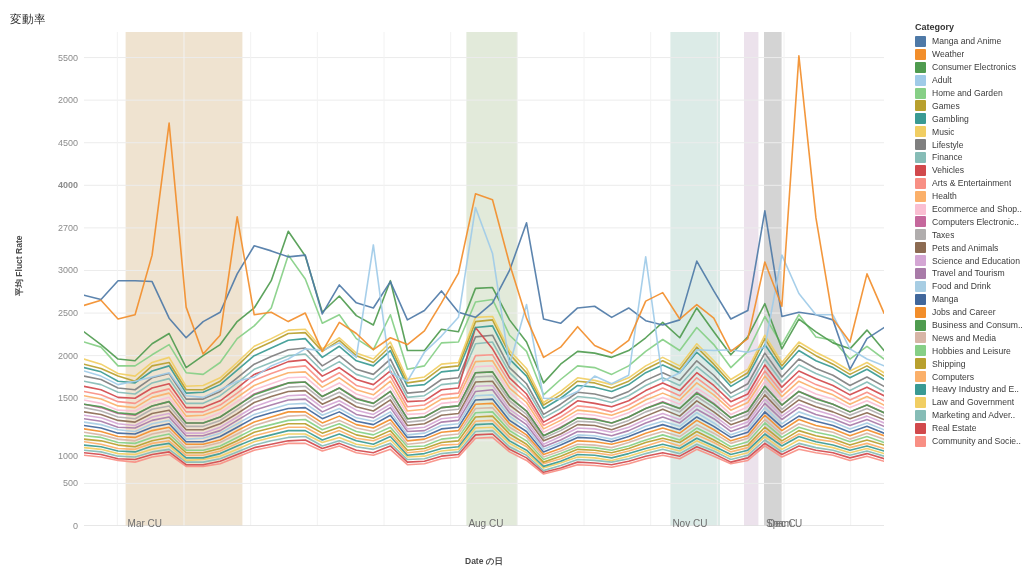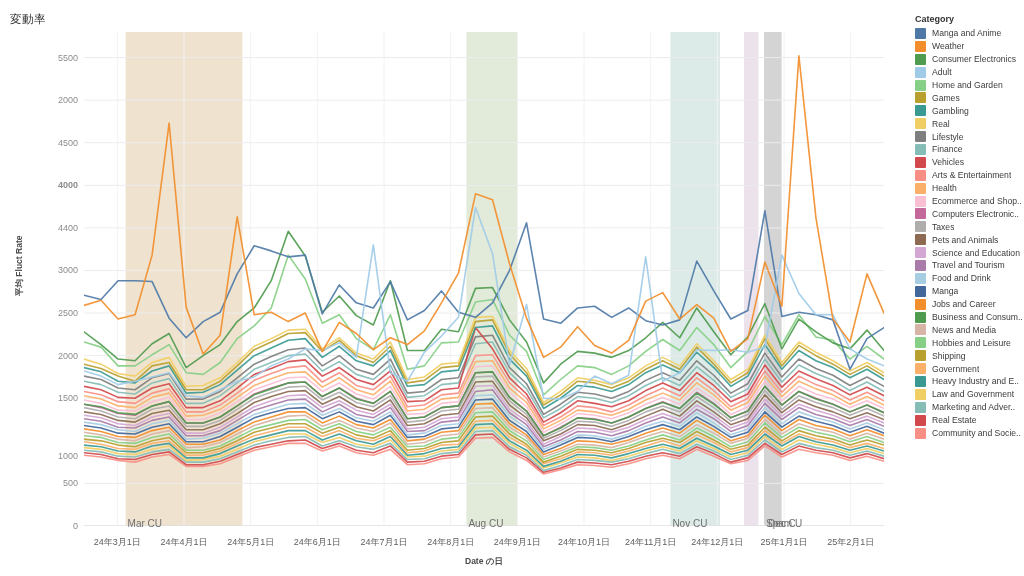--- a/index.html
+++ b/index.html
@@ -53,21 +53,21 @@
   .band-label{
     position:absolute;font-size:10px;color:#6f6f6f;white-space:nowrap;
     top:518px;
   }
 
   
   .legend{
     position:absolute;left:905px;top:14px;width:118px;
   }
   .legend-title{
-    font-size:9px;color:#333;font-weight:bold;margin:0 0 3px 10px;
+    font-size:9px;color:#333;font-weight:bold;margin:8px 0 3px 10px;
   }
   .legend-item{
     display:flex;align-items:center;height:12.9px;
   }
   .legend-swatch{
     width:11px;height:11px;margin-left:10px;margin-right:6px;flex:none;
     border-radius:1px;
   }
   .legend-label{
     font-size:8.6px;color:#3b3b3b;white-space:nowrap;overflow:hidden;
@@ -82,21 +82,21 @@
   <div class="chart-title">変動率</div>
 
   <div class="ytick-col">
       <div class="ytick" style="top: 494px;">0</div>
       <div class="ytick" style="top: 451.414px;">500</div>
       <div class="ytick" style="top: 424px;">1000</div>
       <div class="ytick" style="top: 366.241px;">1500</div>
       <div class="ytick" style="top: 323.655px;">2000</div>
       <div class="ytick" style="top: 281.069px;">2500</div>
       <div class="ytick" style="top: 238.483px;">3000</div>
-      <div class="ytick" style="top: 195.897px;">4400</div>
+      <div class="ytick" style="top: 195.897px;">2700</div>
       <div class="ytick" style="top: 153.31px; font-weight: bold;">4000</div>
       <div class="ytick" style="top: 110.724px;">4500</div>
       <div class="ytick" style="top: 68.1379px;">2000</div>
       <div class="ytick" style="top: 25.5517px;">5500</div>
     </div>
 
   <div class="yaxis-title">平均 Fluct Rate</div>
 
   <div class="plot-wrap">
     <div class="plot-bg"></div>
@@ -159,34 +159,20 @@
         <polyline points="0.00,332.17 17.02,336.43 34.04,344.10 51.06,349.21 68.09,333.88 85.11,330.47 102.13,357.72 119.15,357.72 136.17,349.21 153.19,333.88 170.21,317.69 187.23,310.03 204.26,301.51 221.28,300.66 238.30,319.40 255.32,308.32 272.34,323.66 289.36,330.47 306.38,314.29 323.40,350.91 340.43,348.36 357.45,335.58 374.47,333.88 391.49,289.59 408.51,287.88 425.53,321.95 442.55,340.69 459.57,373.06 476.60,362.83 493.62,349.21 510.64,350.91 527.66,356.02 544.68,349.21 561.70,337.28 578.72,328.77 595.74,337.28 612.77,315.14 629.79,332.17 646.81,350.91 663.83,340.69 680.85,306.62 697.87,333.88 714.89,313.43 731.91,323.66 748.94,332.17 765.96,342.39 782.98,333.88 800.00,344.10" fill="none" stroke="#b8a02e" stroke-width="1.6" stroke-linejoin="round" stroke-linecap="round" opacity="0.92"></polyline>
         <polyline points="0.00,327.06 17.02,332.17 34.04,341.54 51.06,344.10 68.09,330.47 85.11,325.36 102.13,354.32 119.15,353.47 136.17,345.80 153.19,330.47 170.21,314.29 187.23,306.62 204.26,298.10 221.28,297.25 238.30,316.84 255.32,305.77 272.34,321.10 289.36,327.06 306.38,310.03 323.40,347.50 340.43,344.95 357.45,332.17 374.47,330.47 391.49,285.33 408.51,284.48 425.53,318.54 442.55,336.43 459.57,370.50 476.60,359.43 493.62,345.80 510.64,348.36 527.66,352.61 544.68,345.80 561.70,333.88 578.72,325.36 595.74,333.88 612.77,311.73 629.79,328.77 646.81,347.50 663.83,337.28 680.85,303.21 697.87,330.47 714.89,310.03 731.91,320.25 748.94,328.77 765.96,338.99 782.98,330.47 800.00,340.69" fill="none" stroke="#f1ce63" stroke-width="1.6" stroke-linejoin="round" stroke-linecap="round" opacity="0.92"></polyline>
         <polyline points="0.00,310.03 17.02,315.14 34.04,333.88 51.06,333.88 68.09,322.80 85.11,312.58 102.13,340.69 119.15,342.39 136.17,330.47 153.19,306.62 170.21,293.84 187.23,275.96 204.26,223.15 221.28,247.00 238.30,291.29 255.32,282.77 272.34,306.62 289.36,317.69 306.38,282.77 323.40,337.28 340.43,333.88 357.45,310.88 374.47,310.03 391.49,270.00 408.51,267.44 425.53,303.21 442.55,319.40 459.57,362.83 476.60,347.50 493.62,333.88 510.64,335.58 527.66,342.39 544.68,333.88 561.70,319.40 578.72,307.47 595.74,318.54 612.77,295.55 629.79,312.58 646.81,335.58 663.83,319.40 680.85,284.48 697.87,312.58 714.89,282.77 731.91,304.92 748.94,308.32 765.96,327.06 782.98,314.29 800.00,327.06" fill="none" stroke="#86cf86" stroke-width="1.6" stroke-linejoin="round" stroke-linecap="round" opacity="0.92"></polyline>
         <polyline points="0.00,299.81 17.02,312.58 34.04,327.06 51.06,328.77 68.09,311.73 85.11,301.51 102.13,335.58 119.15,323.66 136.17,312.58 153.19,289.59 170.21,275.96 187.23,248.70 204.26,199.30 221.28,224.00 238.30,280.22 255.32,264.03 272.34,283.62 289.36,292.99 306.38,248.70 323.40,318.54 340.43,318.54 357.45,297.25 374.47,299.81 391.49,256.37 408.51,255.52 425.53,287.88 442.55,310.03 459.57,350.91 476.60,332.17 493.62,319.40 510.64,321.10 527.66,325.36 544.68,318.54 561.70,305.77 578.72,290.44 595.74,305.77 612.77,275.96 629.79,299.81 646.81,322.80 663.83,304.92 680.85,271.70 697.87,316.84 714.89,287.03 731.91,299.81 748.94,310.88 765.96,316.84 782.98,298.10 800.00,318.54" fill="none" stroke="#4f9b4f" stroke-width="1.6" stroke-linejoin="round" stroke-linecap="round" opacity="0.92"></polyline>
         <polyline points="0.00,263.18 17.02,267.44 34.04,248.70 51.06,248.70 68.09,249.56 85.11,286.18 102.13,305.77 119.15,289.59 136.17,280.22 153.19,241.89 170.21,213.78 187.23,218.89 204.26,224.86 221.28,223.15 238.30,281.92 255.32,252.96 272.34,270.85 289.36,275.96 306.38,249.56 323.40,287.88 340.43,278.51 357.45,258.92 374.47,280.22 391.49,285.33 408.51,270.85 425.53,238.48 442.55,190.79 459.57,287.03 476.60,291.29 493.62,275.96 510.64,274.26 527.66,285.33 544.68,275.96 561.70,288.73 578.72,292.99 595.74,287.88 612.77,229.11 629.79,258.92 646.81,287.03 663.83,278.51 680.85,178.86 697.87,284.48 714.89,280.22 731.91,282.77 748.94,287.88 765.96,337.28 782.98,306.62 800.00,295.55" fill="none" stroke="#4e79a7" stroke-width="1.6" stroke-linejoin="round" stroke-linecap="round" opacity="0.92"></polyline>
         <polyline points="0.00,338.99 17.02,344.10 34.04,352.61 51.06,349.21 68.09,344.95 85.11,340.69 102.13,363.69 119.15,365.39 136.17,357.72 153.19,349.21 170.21,344.95 187.23,333.88 204.26,327.06 221.28,316.84 238.30,318.54 255.32,310.88 272.34,325.36 289.36,212.93 306.38,340.69 323.40,349.21 340.43,320.25 357.45,304.07 374.47,285.33 391.49,175.46 408.51,221.45 425.53,333.02 442.55,272.55 459.57,366.24 476.60,367.09 493.62,359.43 510.64,344.10 527.66,351.76 544.68,343.24 561.70,224.86 578.72,349.21 595.74,340.69 612.77,317.69 629.79,318.54 646.81,317.69 663.83,320.25 680.85,315.14 697.87,223.15 714.89,261.48 731.91,282.77 748.94,282.77 765.96,316.84 782.98,327.06 800.00,333.88" fill="none" stroke="#a0cbe8" stroke-width="1.6" stroke-linejoin="round" stroke-linecap="round" opacity="0.92"></polyline>
         <polyline points="0.00,273.40 17.02,268.29 34.04,287.03 51.06,282.77 68.09,223.15 85.11,91.13 102.13,275.11 119.15,321.95 136.17,303.21 153.19,184.82 170.21,282.77 187.23,280.22 204.26,289.59 221.28,281.07 238.30,319.40 255.32,290.44 272.34,301.51 289.36,317.69 306.38,305.77 323.40,312.58 340.43,298.96 357.45,270.85 374.47,241.04 391.49,161.83 408.51,167.79 425.53,231.67 442.55,286.18 459.57,325.36 476.60,315.14 493.62,294.70 510.64,313.43 527.66,321.10 544.68,308.32 561.70,269.14 578.72,260.63 595.74,287.03 612.77,272.55 629.79,286.18 646.81,319.40 663.83,306.62 680.85,229.97 697.87,274.26 714.89,23.85 731.91,185.68 748.94,287.03 765.96,310.03 782.98,241.89 800.00,281.07" fill="none" stroke="#f28e2b" stroke-width="1.6" stroke-linejoin="round" stroke-linecap="round" opacity="0.92"></polyline>
       </svg>
   </div>
 
-  <div class="xtick-row">
-      <div class="xtick" style="left: 117.333px;">24年3月1日</div>
-      <div class="xtick" style="left: 184px;">24年4月1日</div>
-      <div class="xtick" style="left: 250.667px;">24年5月1日</div>
-      <div class="xtick" style="left: 317.333px;">24年6月1日</div>
-      <div class="xtick" style="left: 384px;">24年7月1日</div>
-      <div class="xtick" style="left: 450.667px;">24年8月1日</div>
-      <div class="xtick" style="left: 517.333px;">24年9月1日</div>
-      <div class="xtick" style="left: 584px;">24年10月1日</div>
-      <div class="xtick" style="left: 650.667px;">24年11月1日</div>
-      <div class="xtick" style="left: 717.333px;">24年12月1日</div>
-      <div class="xtick" style="left: 784px;">25年1月1日</div>
-      <div class="xtick" style="left: 850.667px;">25年2月1日</div>
-    </div>
   <div class="xaxis-title">Date の日</div>
 
   <div class="legend">
     <div class="legend-title">Category</div>
     <div id="legend-items">
         <div class="legend-item">
           <span class="legend-swatch" style="background: rgb(78, 121, 167);"></span>
           <span class="legend-label">Manga and Anime</span>
         </div>
         <div class="legend-item">
@@ -208,21 +194,21 @@
         <div class="legend-item">
           <span class="legend-swatch" style="background: rgb(184, 160, 46);"></span>
           <span class="legend-label">Games</span>
         </div>
         <div class="legend-item">
           <span class="legend-swatch" style="background: rgb(58, 154, 147);"></span>
           <span class="legend-label">Gambling</span>
         </div>
         <div class="legend-item">
           <span class="legend-swatch" style="background: rgb(241, 206, 99);"></span>
-          <span class="legend-label">Real</span>
+          <span class="legend-label">Music</span>
         </div>
         <div class="legend-item">
           <span class="legend-swatch" style="background: rgb(127, 127, 127);"></span>
           <span class="legend-label">Lifestyle</span>
         </div>
         <div class="legend-item">
           <span class="legend-swatch" style="background: rgb(134, 188, 182);"></span>
           <span class="legend-label">Finance</span>
         </div>
         <div class="legend-item">
@@ -284,21 +270,21 @@
         <div class="legend-item">
           <span class="legend-swatch" style="background: rgb(134, 207, 134);"></span>
           <span class="legend-label">Hobbies and Leisure</span>
         </div>
         <div class="legend-item">
           <span class="legend-swatch" style="background: rgb(184, 160, 46);"></span>
           <span class="legend-label">Shipping</span>
         </div>
         <div class="legend-item">
           <span class="legend-swatch" style="background: rgb(251, 176, 106);"></span>
-          <span class="legend-label">Government</span>
+          <span class="legend-label">Computers</span>
         </div>
         <div class="legend-item">
           <span class="legend-swatch" style="background: rgb(58, 154, 147);"></span>
           <span class="legend-label">Heavy Industry and E..</span>
         </div>
         <div class="legend-item">
           <span class="legend-swatch" style="background: rgb(241, 206, 99);"></span>
           <span class="legend-label">Law and Government</span>
         </div>
         <div class="legend-item">

